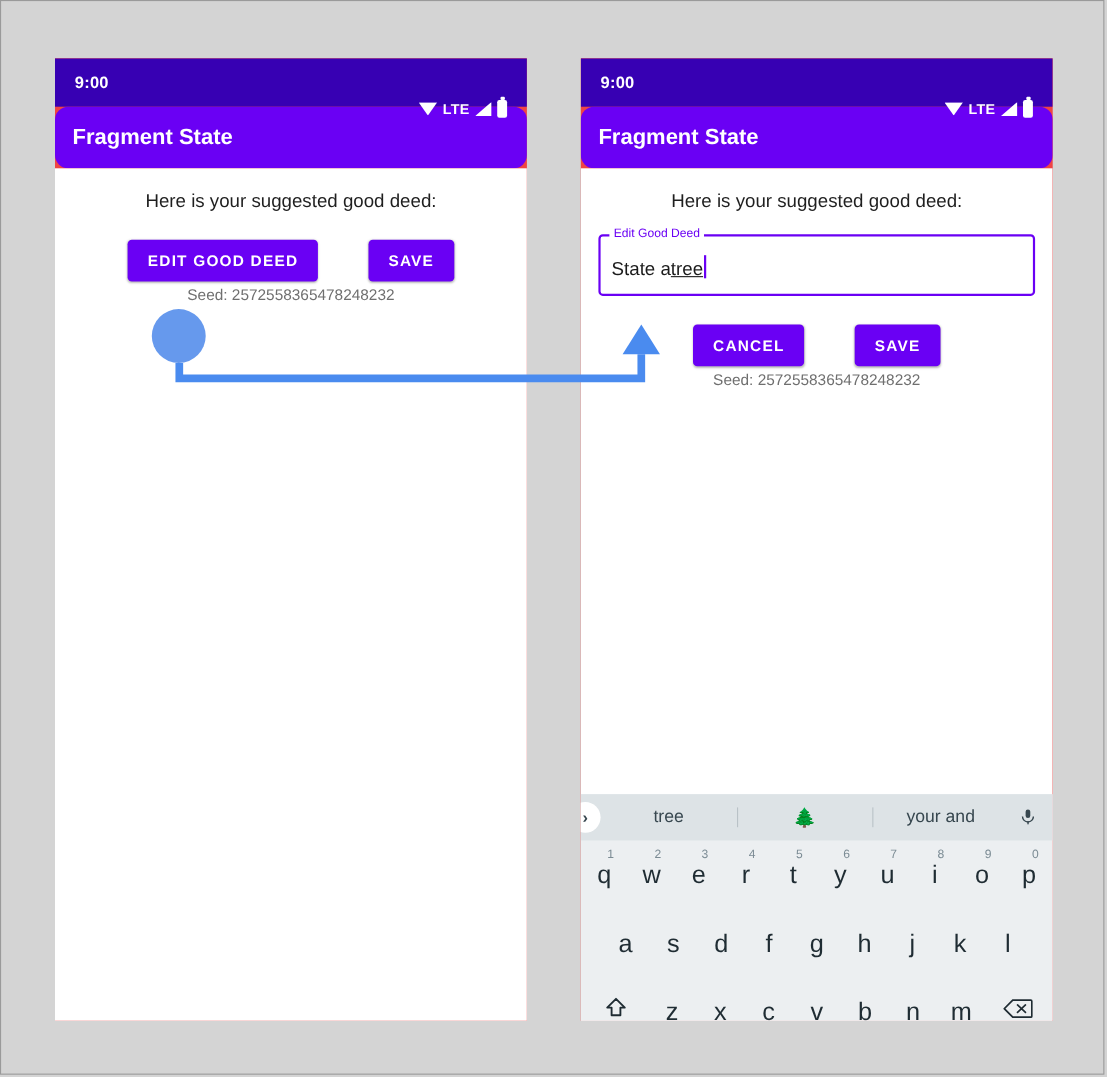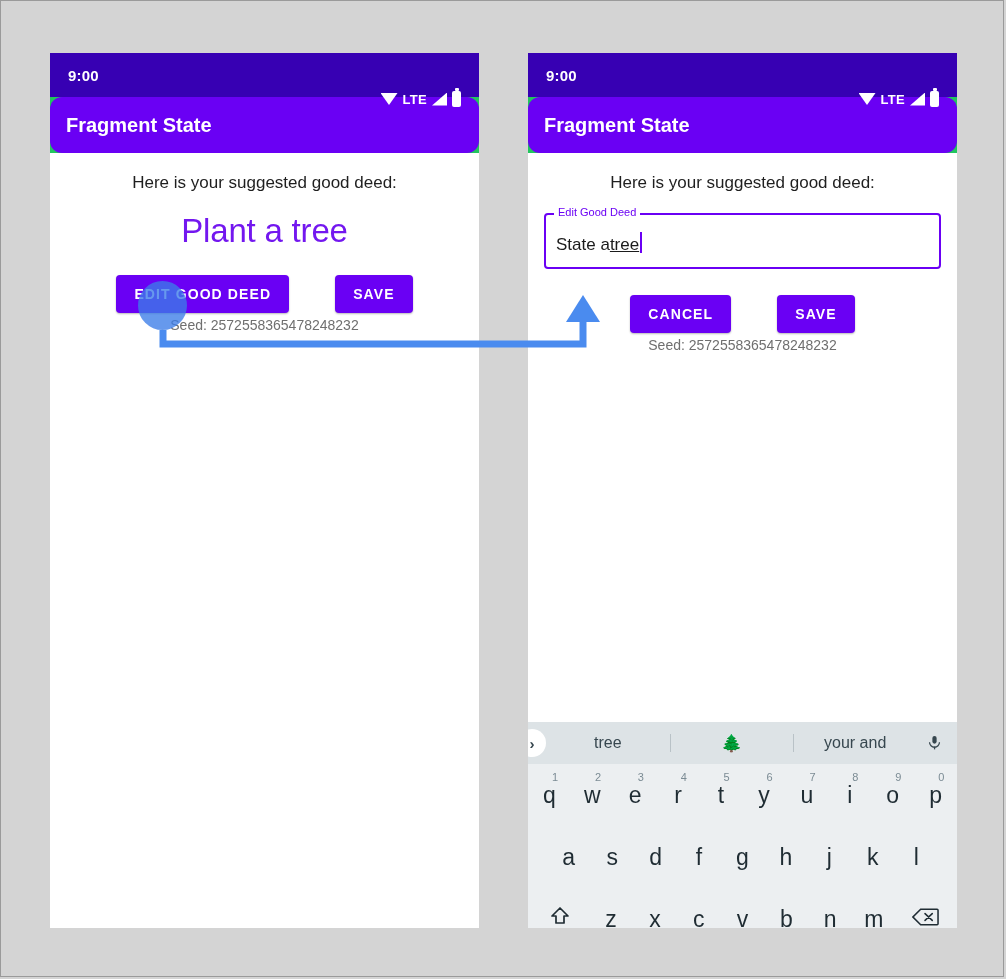--- a/index.html
+++ b/index.html
@@ -21,21 +21,21 @@
     border: 1px solid #9a9a9a;
     box-sizing: border-box;
     background: #d4d4d4;
   }
 
   
   .phone {
     position: absolute;
     width: 429px;
     height: 875px;
-    background: #22c55e;
+    background: #ef4444;
     overflow: hidden;
   }
   #phone-left  { left: 50px;  top: 53px; }
   #phone-right { left: 528px; top: 53px; }
 
   .statusbar {
     height: 44px;
     background: #3700b3;
     color: #ffffff;
     display: flex;
@@ -347,21 +347,20 @@
       <span class="ico-battery"></span>
     </span>
   </div>
 
   <div class="appbar">
     <span>Fragment State</span>
   </div>
 
   <div class="content">
     <div class="subtitle">Here is your suggested good deed:</div>
-    <div class="headline">Plant a tree</div>
 
     <div class="btn-row">
       <button class="mbtn">EDIT GOOD DEED</button>
       <button class="mbtn">SAVE</button>
     </div>
 
     <div class="seed">Seed: 2572558365478248232</div>
   </div>
 
   <div class="navbar">

